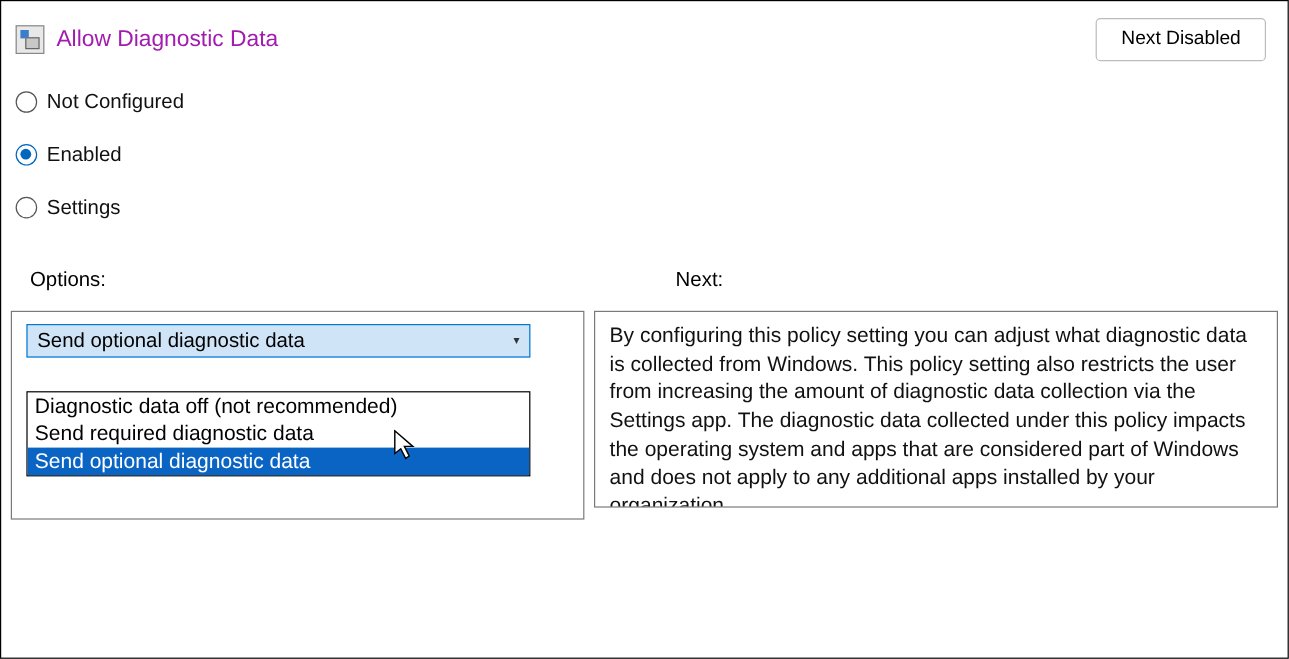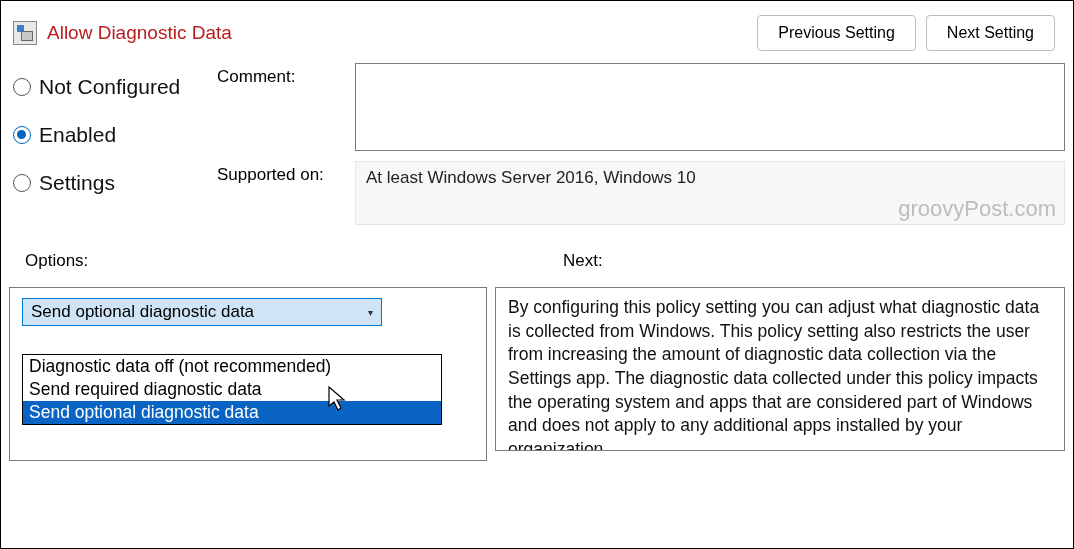--- a/index.html
+++ b/index.html
@@ -43,21 +43,21 @@
   .app-icon::after {
     content: "";
     position: absolute;
     bottom: 3px; right: 3px;
     width: 10px; height: 8px;
     background: #c8c8c8;
     border: 1px solid #666;
   }
   .title-text {
     font-size: 19px;
-    color: #b91c1c;
+    color: #a21caf;
   }
   .nav-buttons {
     display: flex;
     gap: 10px;
     margin-right: 8px;
   }
   .btn {
     font-family: inherit;
     font-size: 16px;
     padding: 8px 20px;
@@ -95,21 +95,21 @@
     border-color: #0067c0;
   }
   .radio.checked::after {
     content: "";
     position: absolute;
     top: 3px; left: 3px;
     width: 9px; height: 9px;
     background: #0067c0;
     border-radius: 50%;
   }
-  .radio-label { font-size: 21px; color: #111; }
+  .radio-label { font-size: 17px; color: #111; }
 
   .fields-col {
     flex: 1;
   }
   .field-row {
     display: flex;
     align-items: flex-start;
     margin-bottom: 10px;
   }
   .field-label {
@@ -176,21 +176,21 @@
     background: #fff;
     padding: 8px 12px;
     font-size: 17.5px;
     line-height: 1.35;
     color: #111;
     overflow: hidden;
   }
 
   .combo {
     position: relative;
-    width: 360px;
+    width: 420px;
     border-radius: 10px;
   }
   .combo-closed {
     height: 28px;
     border: 1px solid #0078d4;
     background: #cfe4f7;
     display: flex;
     align-items: center;
     padding: 0 8px;
     font-size: 17px;
@@ -233,54 +233,40 @@
 </style>
 </head>
 <body>
 
 <div class="top-bar">
   <div class="title-area">
     <div class="app-icon"></div>
     <div class="title-text">Allow Diagnostic Data</div>
   </div>
   <div class="nav-buttons">
-    <button class="btn">Previous Setting</button>
-    <button class="btn">Next Setting</button>
+    <button class="btn">Next Disabled</button>
   </div>
 </div>
 
 <div class="config-area">
   <div class="radio-col">
     <div class="radio-row">
       <span class="radio"></span>
       <span class="radio-label">Not Configured</span>
     </div>
     <div class="radio-row">
       <span class="radio checked"></span>
       <span class="radio-label">Enabled</span>
     </div>
     <div class="radio-row">
       <span class="radio"></span>
       <span class="radio-label">Settings</span>
     </div>
   </div>
 
-  <div class="fields-col">
-    <div class="field-row">
-      <div class="field-label">Comment:</div>
-      <div class="field-box"></div>
-    </div>
-    <div class="field-row">
-      <div class="field-label">Supported on:</div>
-      <div class="supported-box">
-        <span>At least Windows Server 2016, Windows 10</span>
-        <span class="watermark">groovyPost.com</span>
-      </div>
-    </div>
-  </div>
 </div>
 
 <div class="section-labels">
   <div class="left">Options:</div>
   <div class="right">Next:</div>
 </div>
 
 <div class="lower">
   <div class="options-panel">
     <div class="combo">

